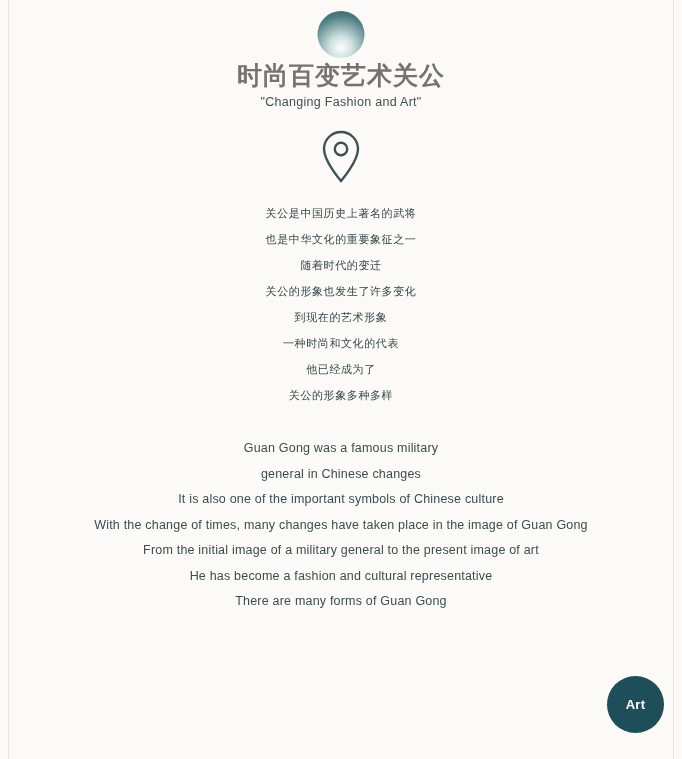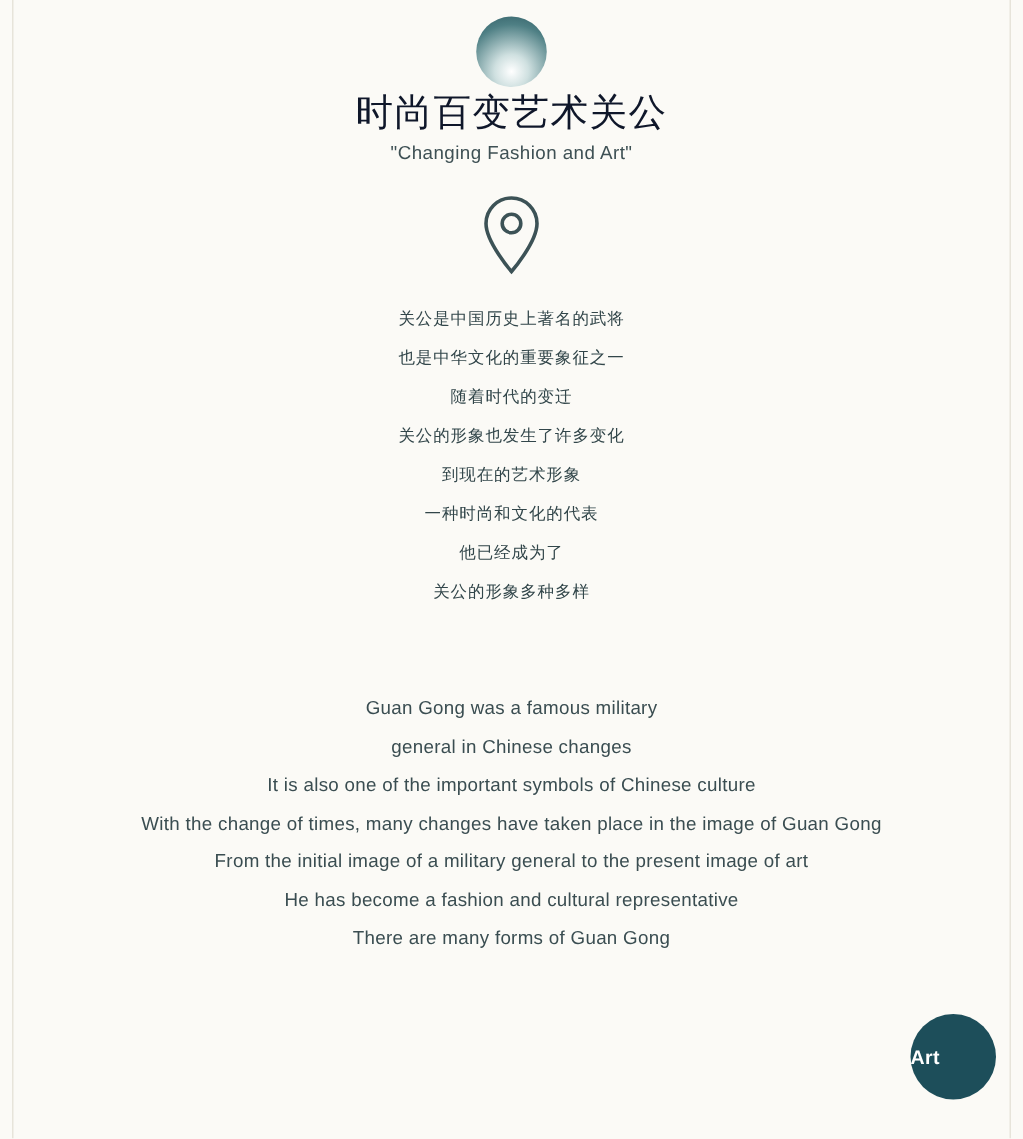--- a/index.html
+++ b/index.html
@@ -49,22 +49,22 @@
 
   .title-block {
     position: absolute;
     top: 60px;
     left: 0;
     right: 0;
     text-align: center;
   }
   .title-cn {
     font-size: 25px;
-    font-weight: normal;
-    color: #0f172a;
+    font-weight: bold;
+    color: #737373;
     letter-spacing: 1px;
     line-height: 1.25;
   }
   .title-en {
     margin-top: 4px;
     font-size: 12.5px;
     color: #3e5054;
     letter-spacing: 0.3px;
   }
 
@@ -85,21 +85,21 @@
     text-align: center;
     color: #32464a;
     font-size: 11px;
     line-height: 26px;
     letter-spacing: 0.6px;
   }
   .cn-body div { white-space: nowrap; }
 
   .en-body {
     position: absolute;
-    top: 460px;
+    top: 436px;
     left: 0;
     right: 0;
     text-align: center;
     color: #3a4d51;
     font-size: 12.5px;
     line-height: 25.5px;
     letter-spacing: 0.2px;
   }
   .en-body div { white-space: nowrap; }
 
@@ -109,20 +109,21 @@
     bottom: 26px;
     width: 57px;
     height: 57px;
     border-radius: 50%;
     background: #1d4e5a;
     color: #ffffff;
     font-size: 13px;
     font-weight: bold;
     display: flex;
     align-items: center;
+    justify-content: center;
     letter-spacing: 0.3px;
   }
 </style>
 </head>
 <body>
 
 <div class="page">
 
   <div class="edge-rule left"></div>
   <div class="edge-rule right"></div>

